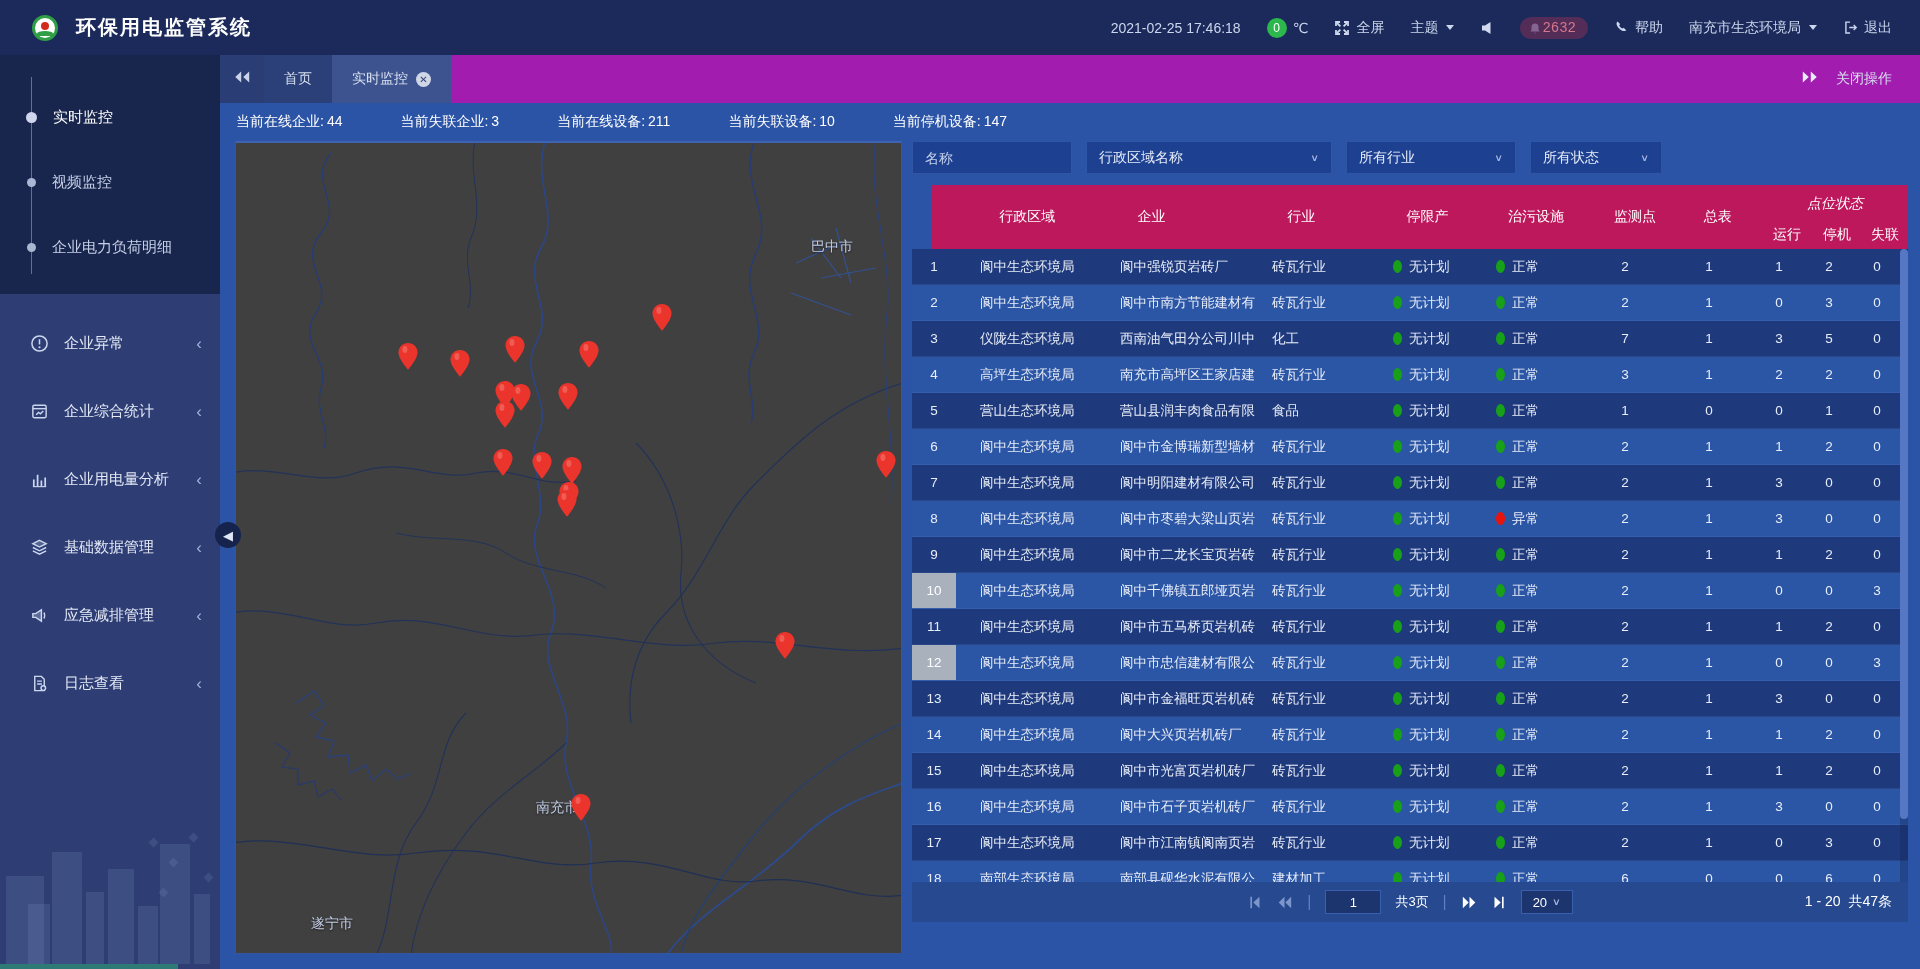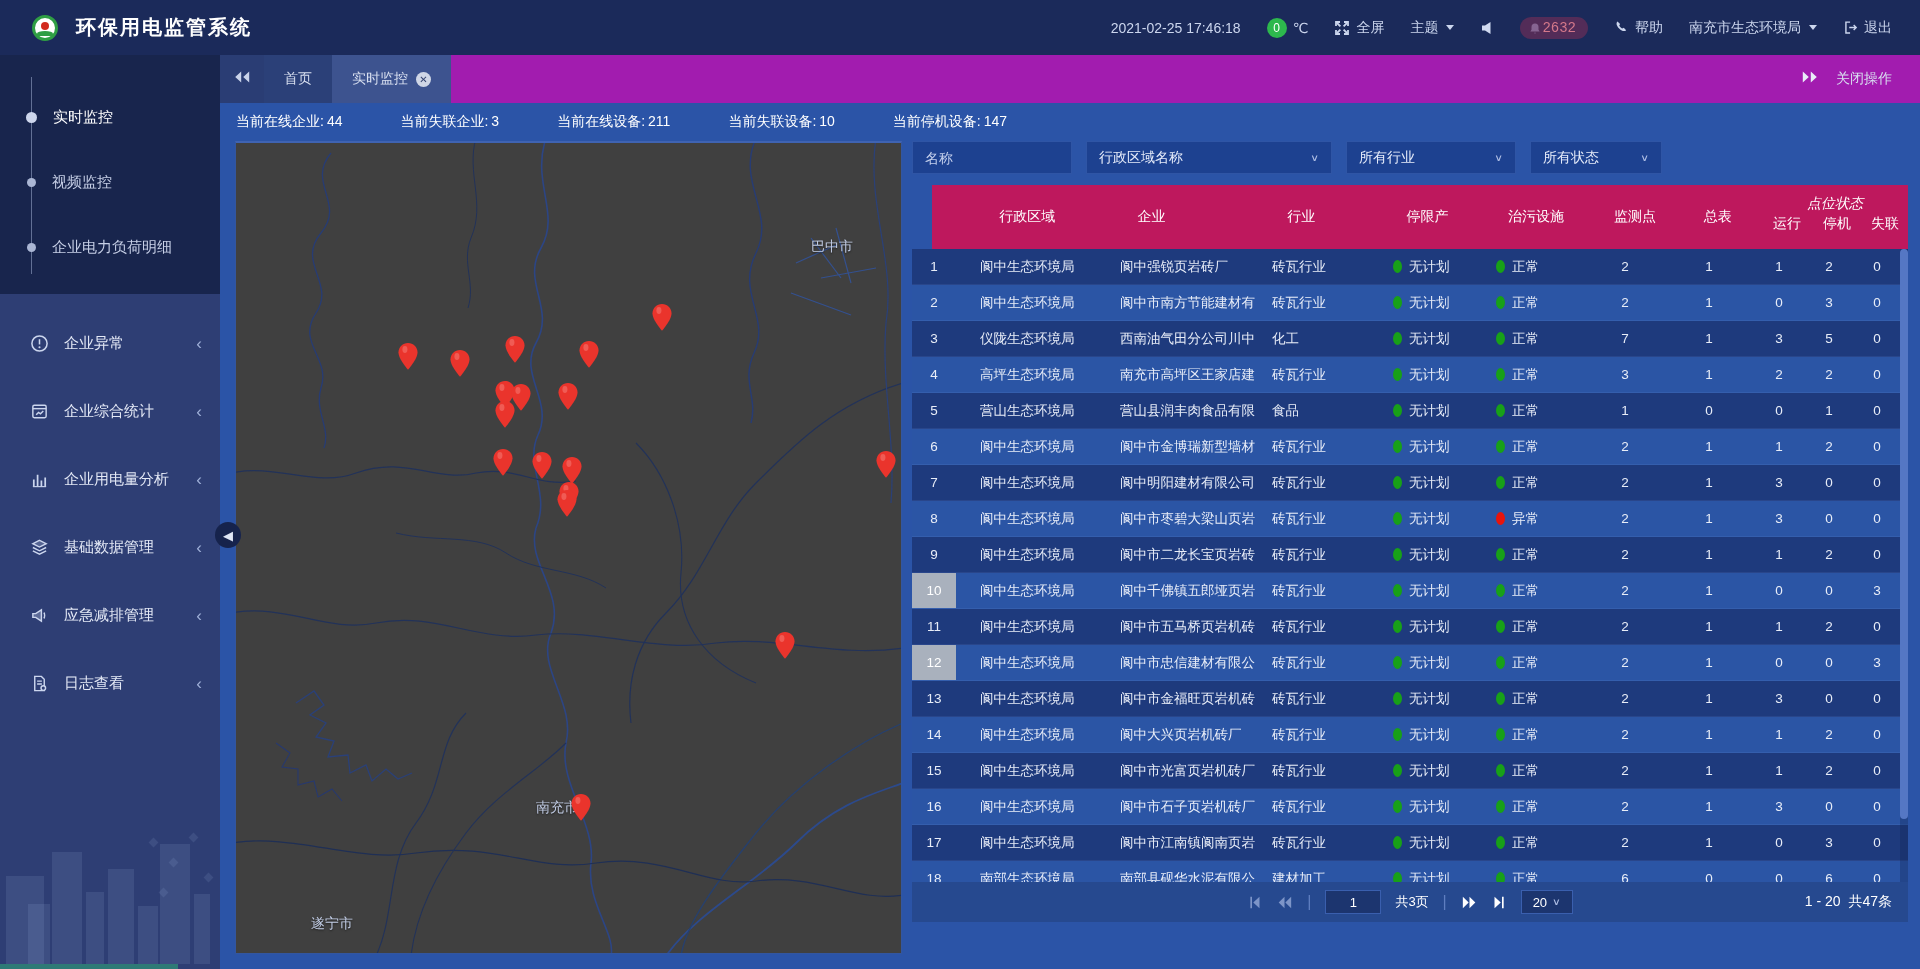--- a/index.html
+++ b/index.html
@@ -73,21 +73,21 @@
   .filter-input { width:160px; }
   .filter-select { justify-content:space-between; cursor:pointer; }
   .fs-region { width:246px; } .fs-industry { width:170px; } .fs-status { width:132px; }
   .sel-caret { color:#aebdе4; color:#aebde4; font-size:12px; transform:scaleY(.8); }
 
   .thead { height:64px; background:#be185d; display:flex; font-size:14px; color:#fff;margin-left:20px; }
   .th { display:flex; align-items:center; justify-content:center; }
   .pgroup { width:146px; display:flex; flex-direction:column; }
   .ptitle { height:30px; display:flex; align-items:flex-end; justify-content:center; font-style:italic; padding-bottom:2px; }
   .pcols { flex:1; display:flex; }
-  .pcols .th { padding-bottom:16px; align-items:flex-end; }
+  .pcols .th { padding-bottom:5px; align-items:flex-end; }
 
   .tbody { height:633px; overflow:hidden; position:relative; }
   .trow { height:36px; display:flex; font-size:13.5px; color:#e8edf8; cursor:pointer; border-bottom:1px solid rgba(110,150,225,.14); }
   .trow.dark { background:#1e3a7d; }
   .trow.light { background:#2b55a5; }
   .td { display:flex; align-items:center; justify-content:center; overflow:hidden; white-space:nowrap; }
   .c0{width:44px;} .c1{width:148px;} .c2{width:158px;} .c3{width:118px;} .c4{width:104px;} .c5{width:102px;}
   .c6{width:78px;} .c7{width:90px;} .c8{width:50px;} .c9{width:50px;} .c10{width:46px;}
   .left { justify-content:flex-start; }
   .p24{padding-left:24px;} .p16{padding-left:16px;} .p10{padding-left:10px;} .p13{padding-left:13px;} .p12{padding-left:12px;}

